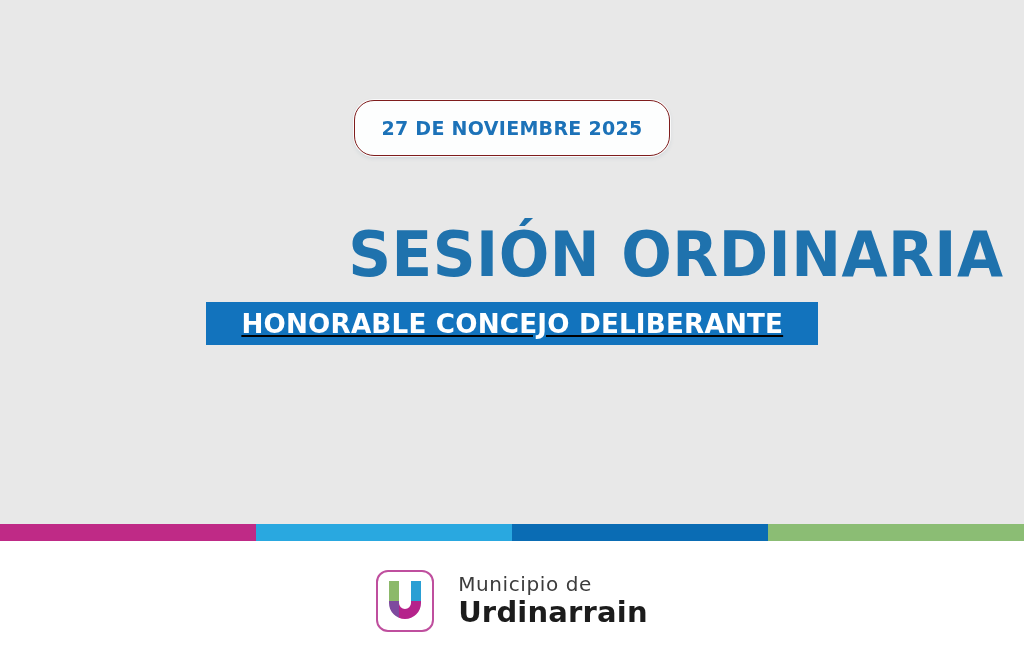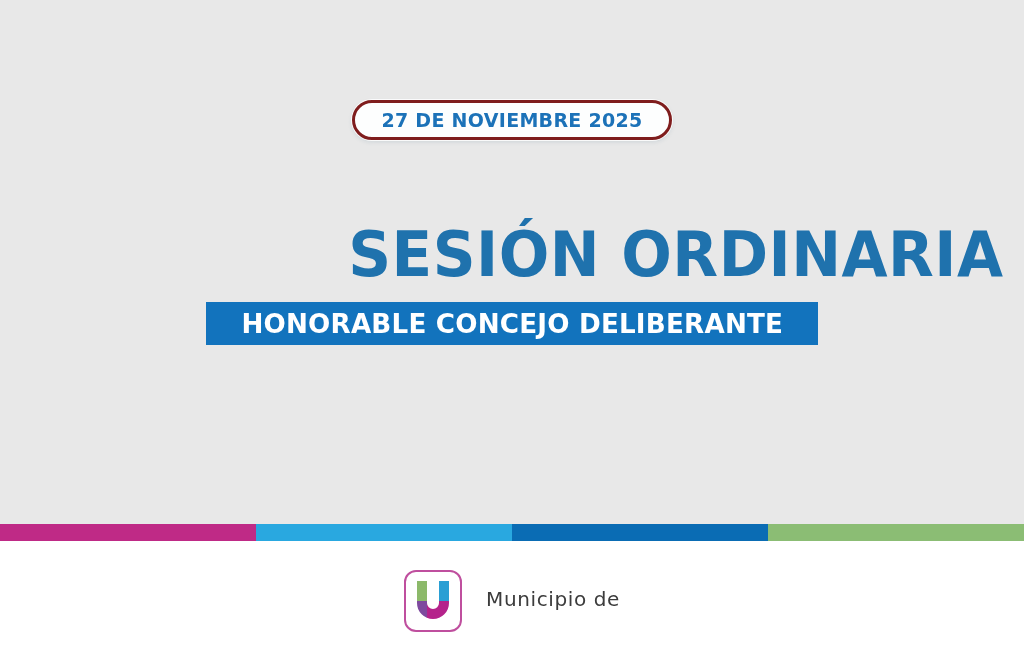--- a/index.html
+++ b/index.html
@@ -28,25 +28,25 @@
     top: 100px;
     left: 0;
     width: 1024px;
     display: flex;
     justify-content: center;
   }
   .date-badge {
     display: inline-flex;
     align-items: center;
     justify-content: center;
-    height: 40px;
+    height: 56px;
     padding: 0 26px;
     border-radius: 20px;
     background: #fdfefe;
-    border: 3px solid #7f1d1d;
+    border: 1px solid #7f1d1d;
     box-shadow: 0 0 0 1px rgba(255,255,255,0.85),
                 0 2px 4px rgba(90,130,150,0.18);
     box-sizing: border-box;
   }
   .date-badge-text {
     font-family: "DejaVu Sans", sans-serif;
     font-size: 19px;
     font-weight: bold;
     letter-spacing: 0.3px;
     color: #1c72b8;
@@ -70,20 +70,21 @@
     letter-spacing: 0.5px;
     margin: 0;
     white-space: nowrap;
     transform: scaleX(0.96);
   }
 
   .subtitle-bar-wrap {
     margin-top: 10px;
     display: flex;
     justify-content: center;
+    text-decoration: underline;
   }
   .subtitle-bar {
     background: #1273bd;
     width: 612px;
     height: 43px;
     display: flex;
     align-items: center;
     justify-content: center;
     box-sizing: border-box;
   }
@@ -209,18 +210,19 @@
             <rect x="0" y="0" width="20" height="22" fill="#8cb96a"></rect>
             <rect x="20" y="0" width="20" height="22" fill="#2a9fd4"></rect>
             <rect x="0" y="22" width="14" height="22" fill="#7e4a9e"></rect>
             <rect x="14" y="22" width="26" height="22" fill="#b5238b"></rect>
           </g>
         </svg>
       </div>
 
       <div class="logo-text">
         <span class="logo-text-top">Municipio de</span>
+        <span class="logo-text-bottom">Urdinarrain</span>
       </div>
 
     </div>
   </div>
 
 </div>
 
 </body></html>

